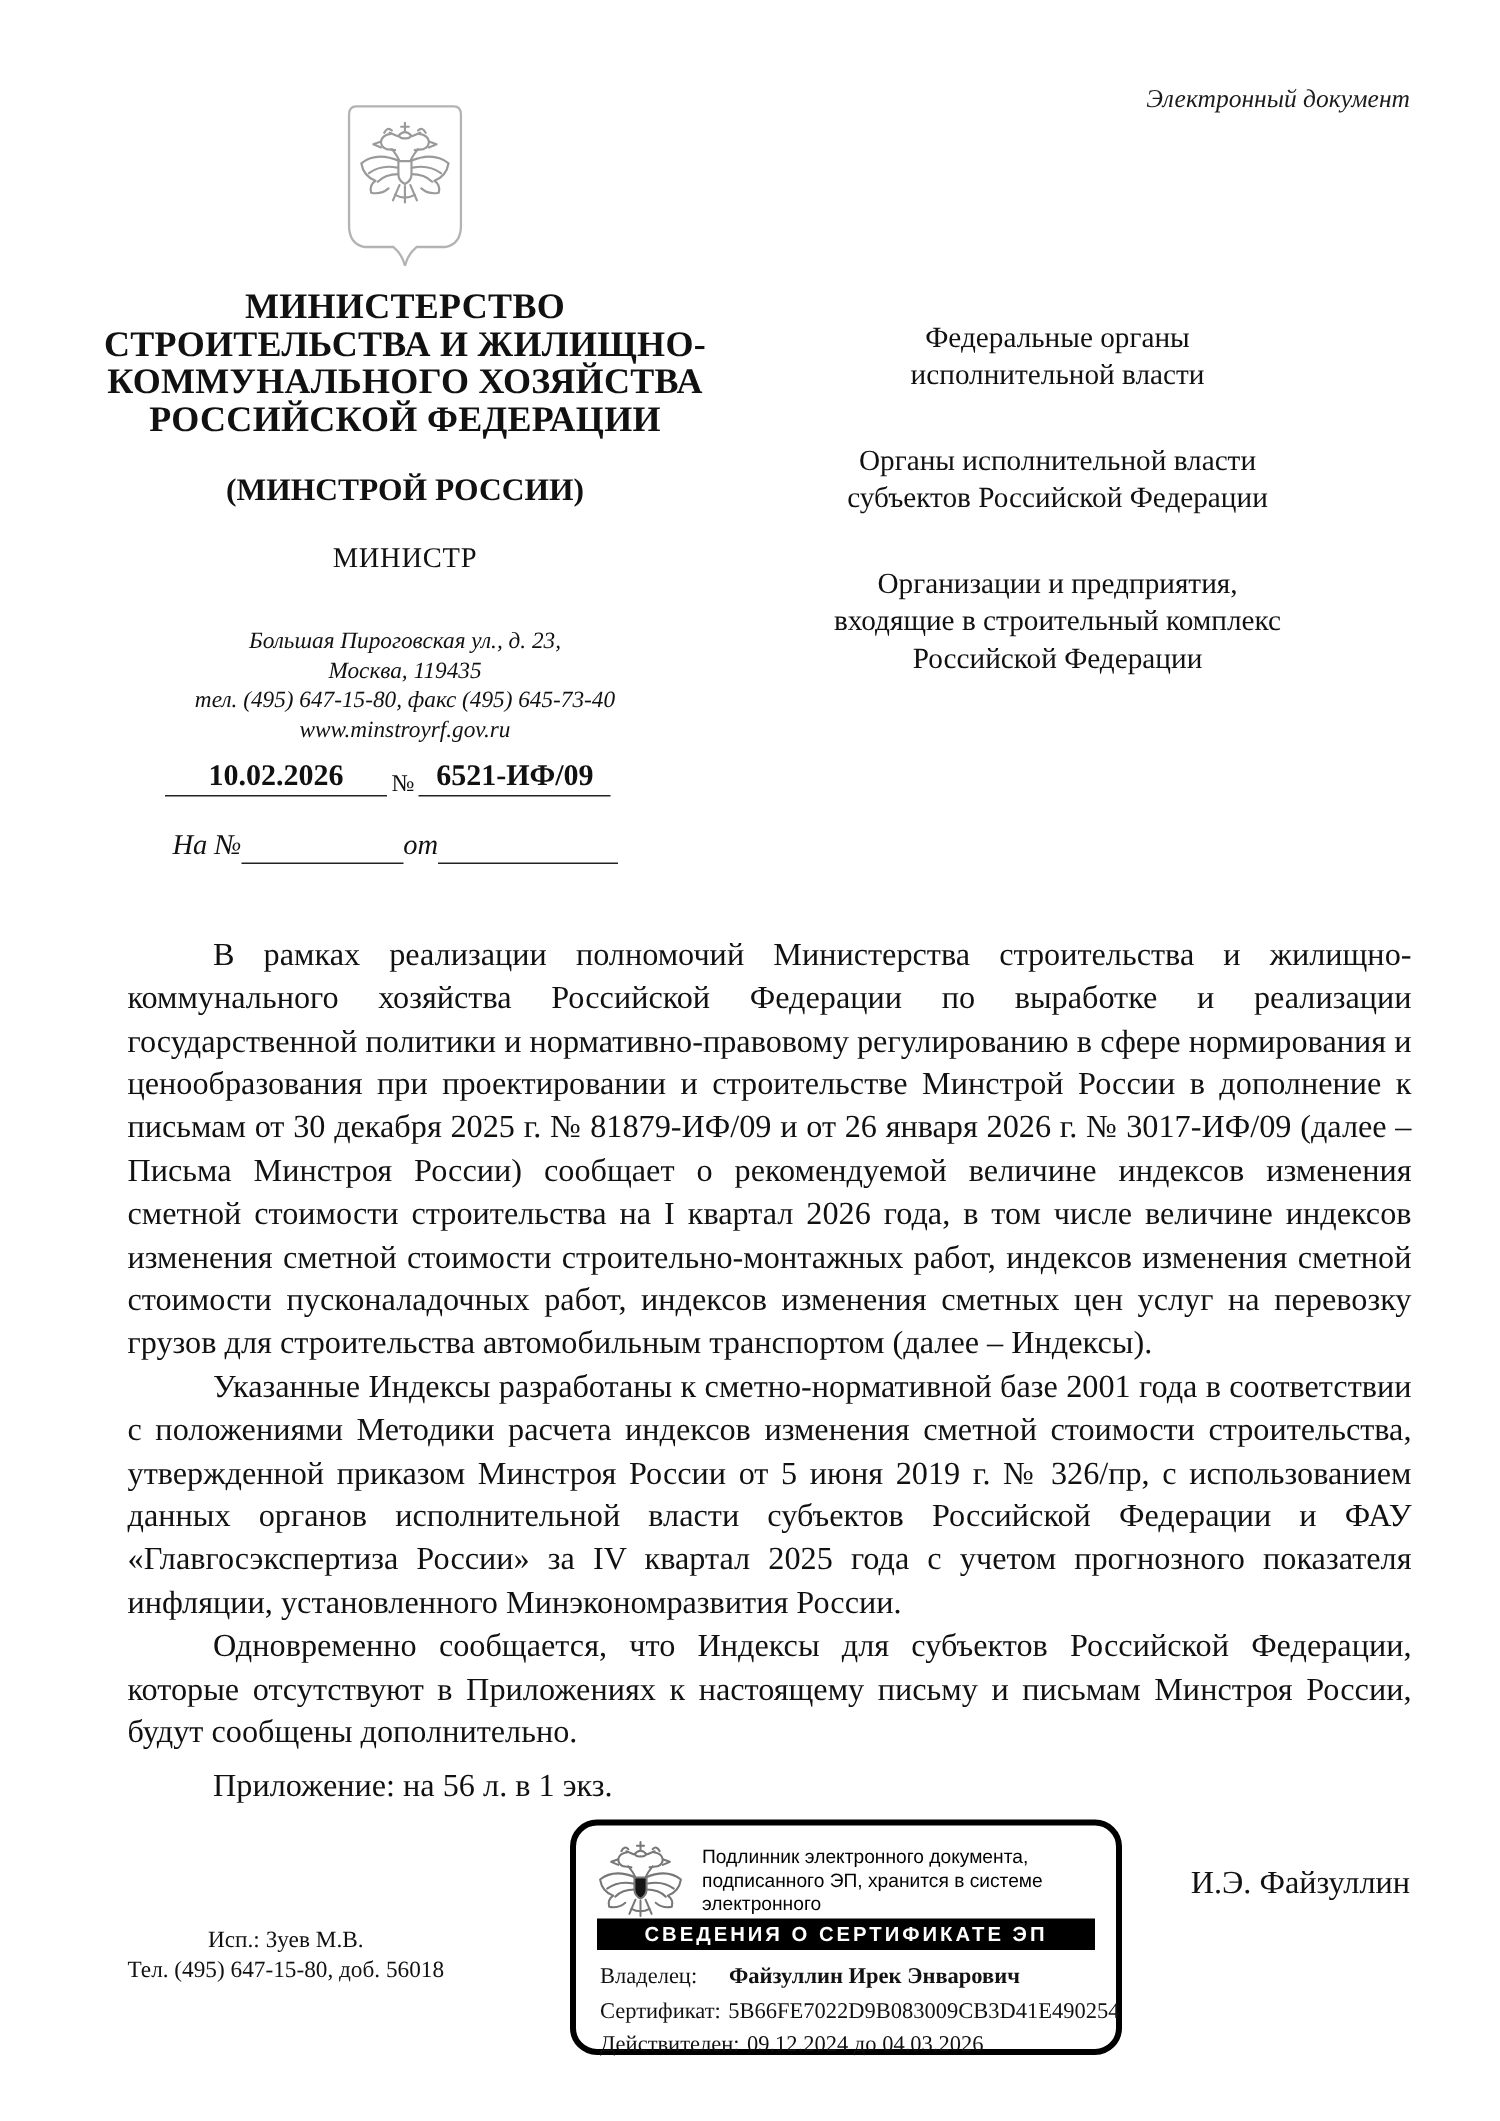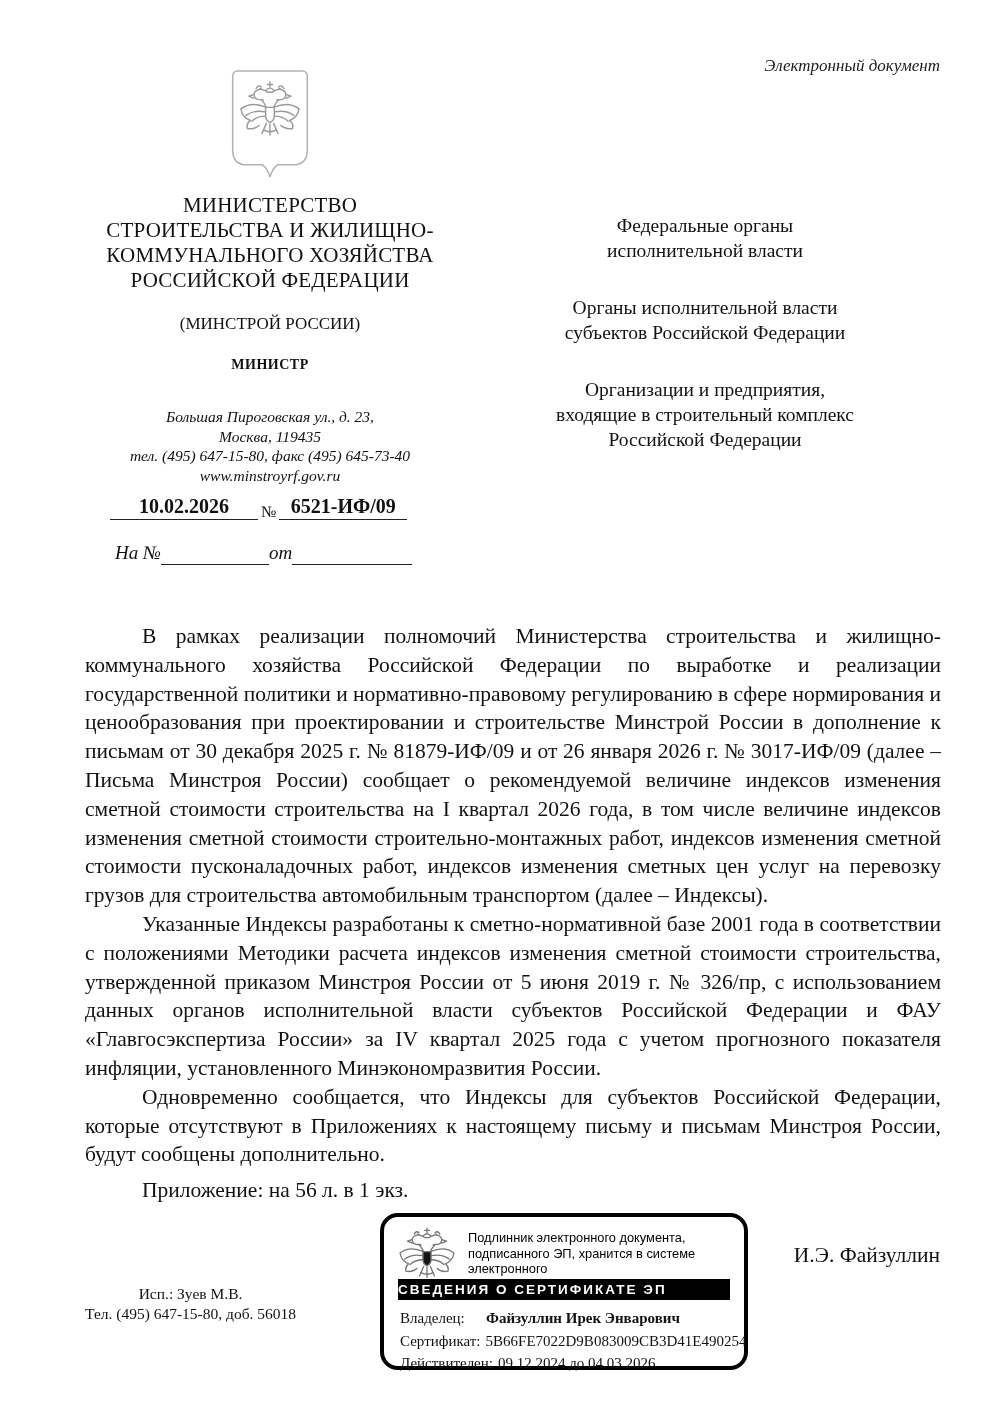--- a/index.html
+++ b/index.html
@@ -5,23 +5,23 @@
   html,body{margin:0;padding:0;background:#fff;}
   .page{position:relative;width:1000px;height:1414px;background:#ffffff;overflow:hidden;
         font-family:"Liberation Serif",serif;color:#111;}
 
   
   .edoc{position:absolute;top:56px;right:60px;font-style:italic;font-size:17px;color:#1a1a1a;}
 
   
   .left-col{position:absolute;left:60px;top:68px;width:420px;text-align:center;}
   .emblem{display:block;margin:0 auto 12px auto;}
-  .ministry{font-weight:normal;font-size:21px;line-height:25px;white-space:pre-line;letter-spacing:.2px;}
-  .shortname{font-weight:normal;font-size:17px;margin-top:21px;}
-  .position{font-weight:bold;font-size:14px;margin-top:23px;letter-spacing:.5px;}
+  .ministry{font-weight:bold;font-size:24px;line-height:25px;white-space:pre-line;letter-spacing:.2px;}
+  .shortname{font-weight:bold;font-size:21px;margin-top:21px;}
+  .position{font-weight:normal;font-size:19px;margin-top:23px;letter-spacing:.5px;}
   .address{font-style:italic;font-size:15.5px;line-height:19.5px;margin-top:34px;white-space:pre-line;}
 
   .numrow{display:flex;align-items:flex-end;margin:10px 0 0 50px;width:300px;}
   .nr-cell{border-bottom:1.5px solid #222;text-align:center;padding-bottom:1px;
            font-size:20px;font-weight:600;}
   .nr-left{width:148px;}
   .nr-right{width:128px;}
   .nr-no{font-size:16px;padding:0 3px 0 3px;line-height:1;}
 
   .refrow{display:flex;align-items:flex-end;margin:22px 0 0 55px;font-size:19px;}
@@ -44,21 +44,21 @@
 
   
   .stamp{position:absolute;left:380px;top:1213px;width:368px;height:157px;background:#fff;
          border:4px solid #000;border-radius:18px;box-sizing:border-box;
          font-family:"Liberation Sans",sans-serif;}
   .stamp-eagle{position:absolute;left:12px;top:8px;}
   .stamp-top{position:absolute;left:84px;top:13px;width:268px;font-size:12.8px;
              line-height:15.5px;color:#000000;text-align:left;white-space:pre-line;}
   .stamp-bar{position:absolute;left:14px;top:62px;width:332px;height:21px;background:#000;
              color:#fff;font-weight:bold;font-size:13.5px;letter-spacing:2px;
-             text-align:left;line-height:21px;}
+             text-align:center;line-height:21px;}
   .stamp-rows{position:absolute;left:16px;top:90px;font-family:"Liberation Serif",serif;
               font-size:15px;line-height:22.5px;text-align:left;color:#111;}
   .owner-label{display:inline-block;width:86px;}
   .owner-name{font-weight:bold;}
   .row-value{margin-left:5px;}
 
   .signature{position:absolute;top:1243px;right:60px;font-size:21.5px;}
 
   .executor{position:absolute;left:85px;top:1284px;font-size:15.5px;line-height:20px;text-align:center;}
 

